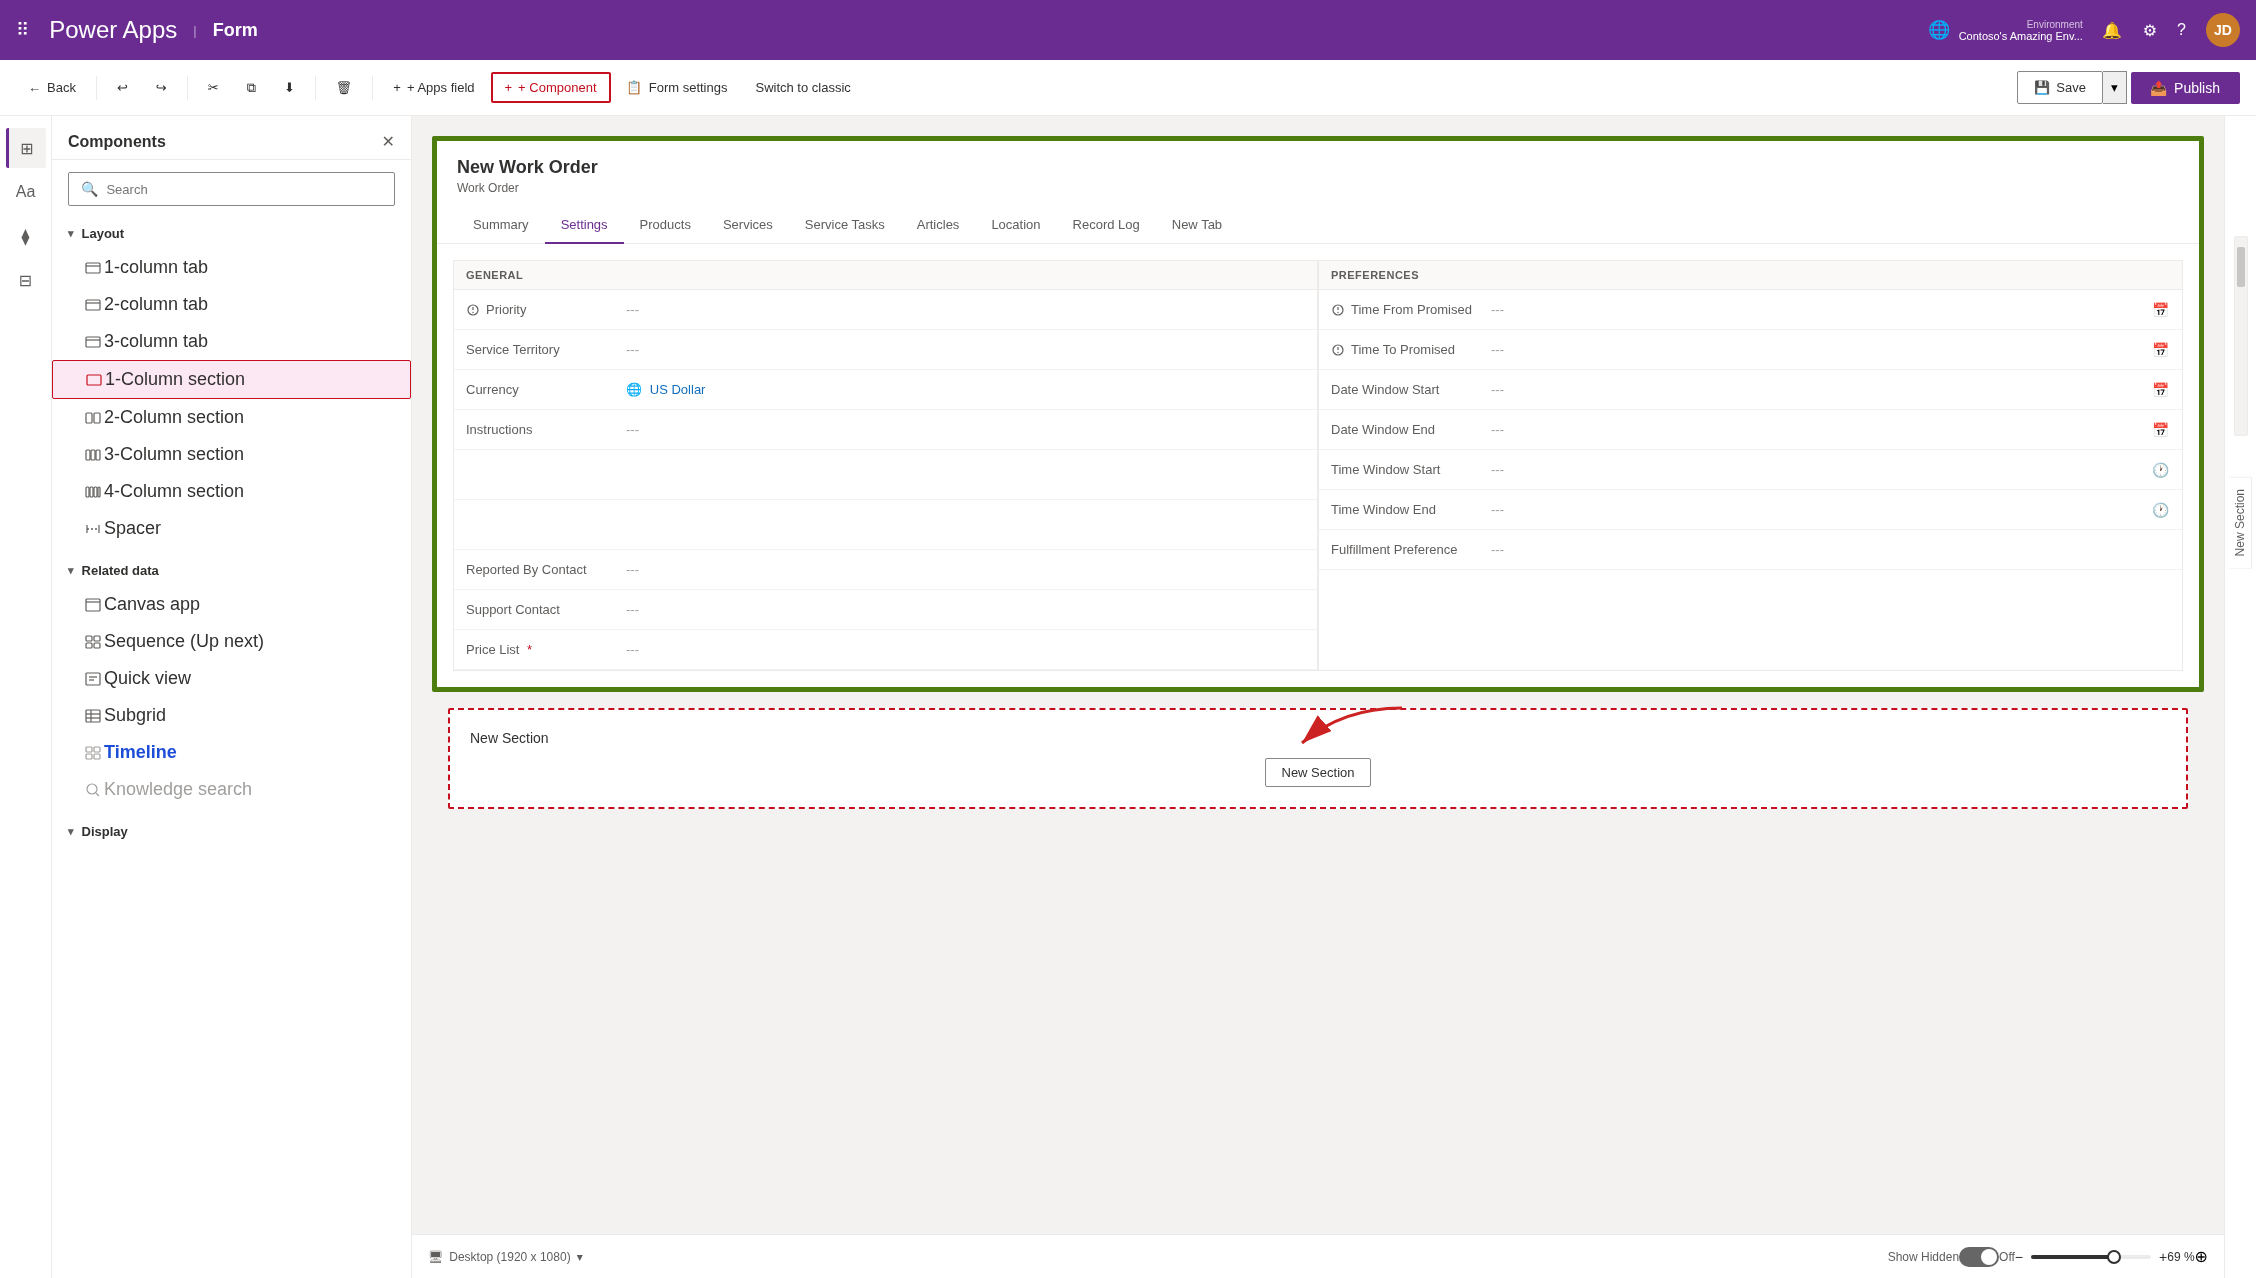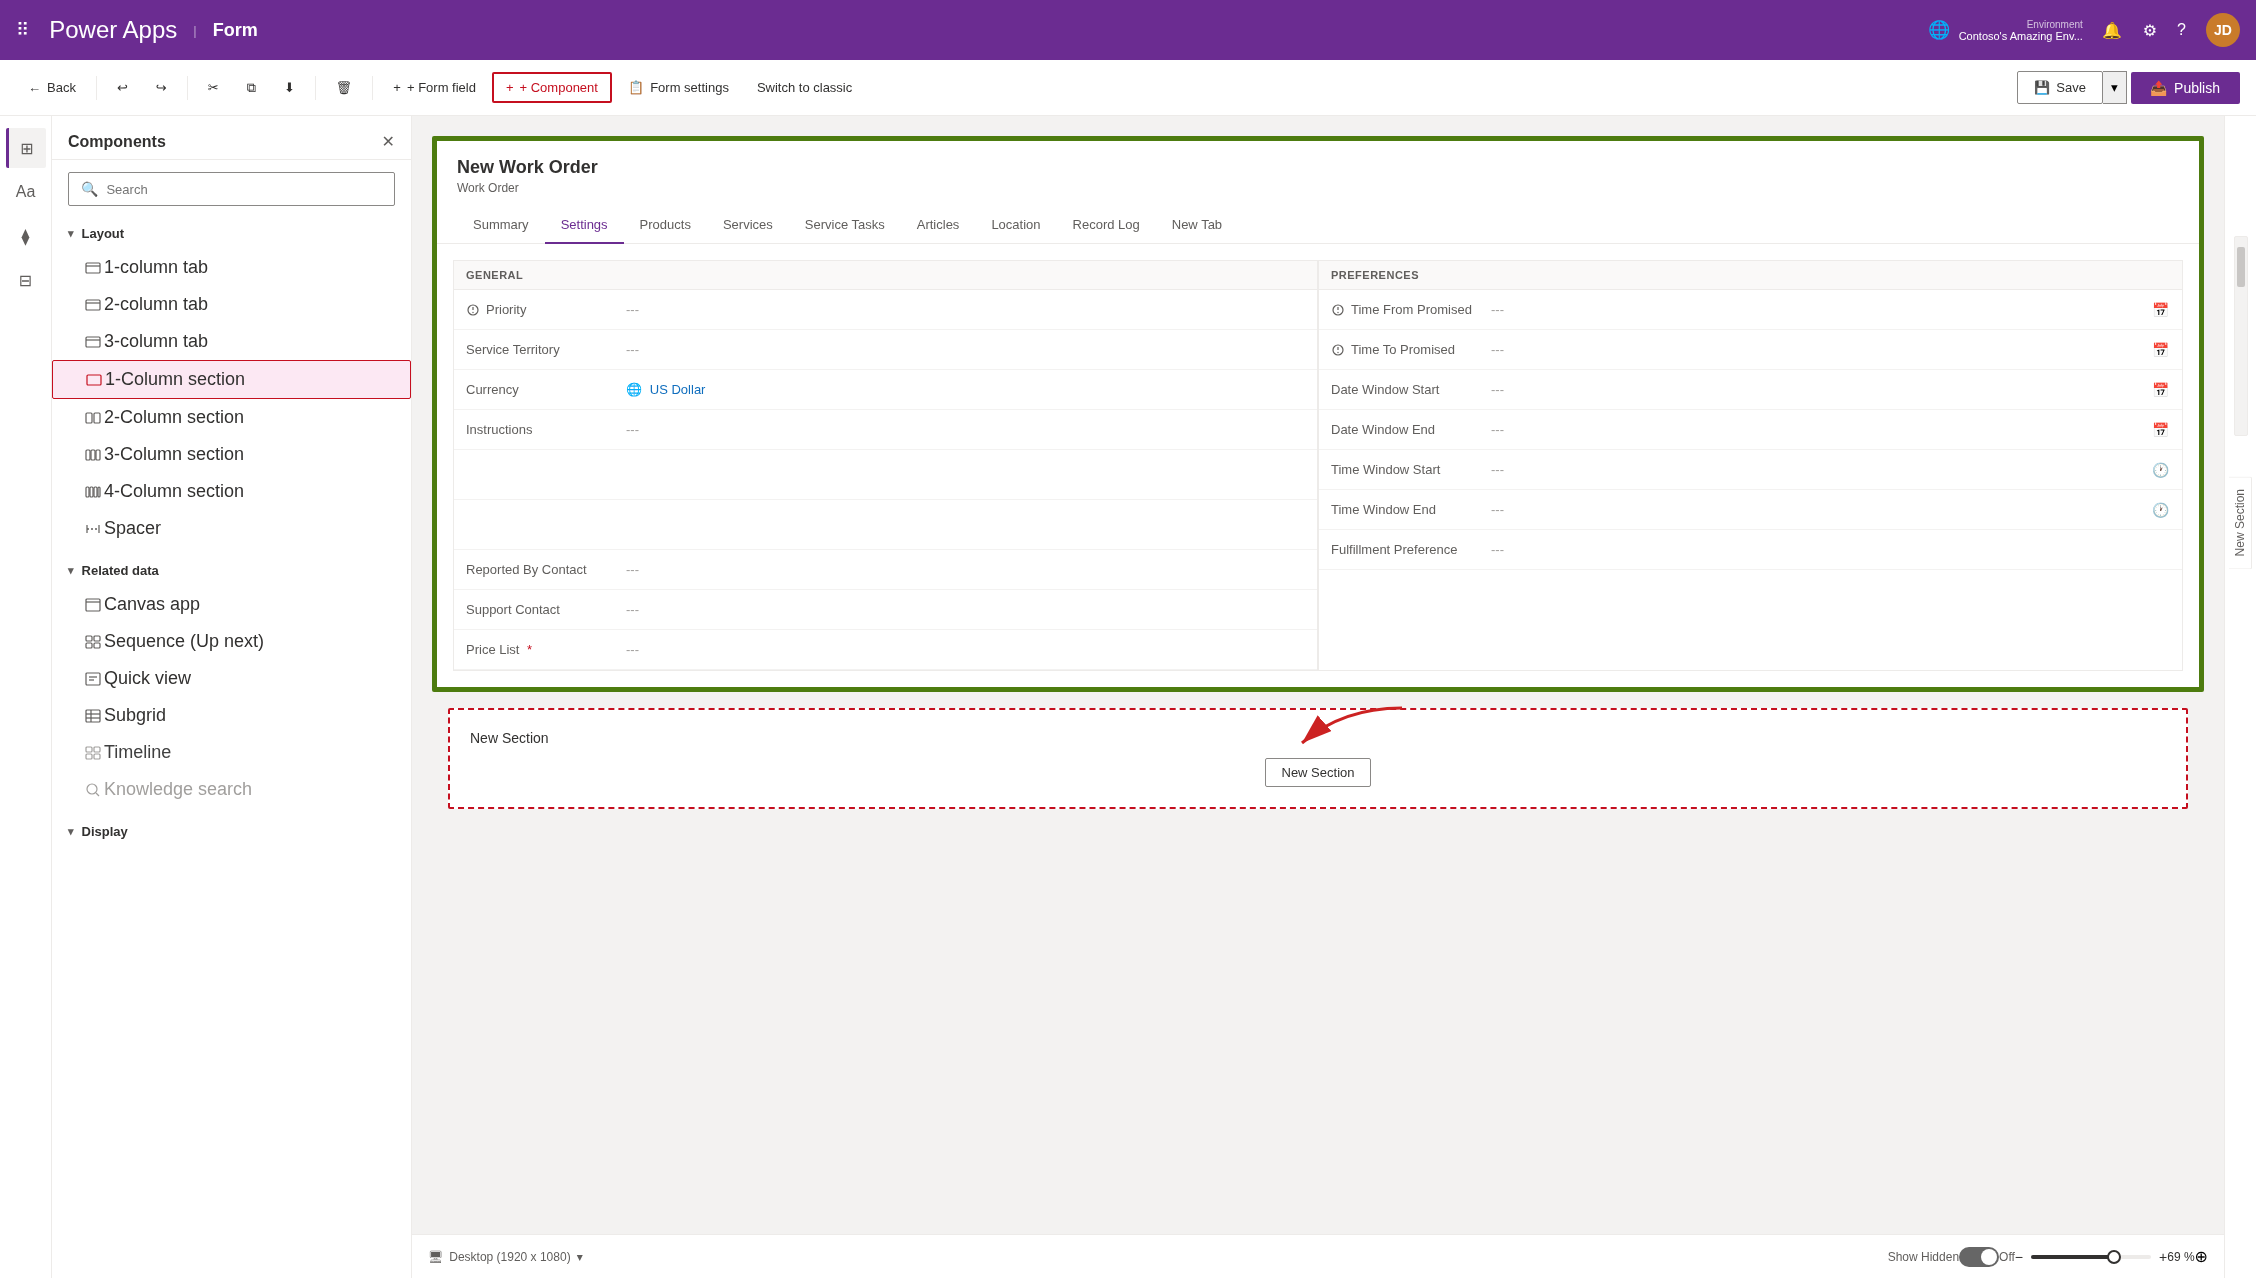--- a/index.html
+++ b/index.html
@@ -209,21 +209,21 @@
   <button class="toolbar-btn" title="Redo">↪</button>
   <div class="toolbar-divider"></div>
   <button class="toolbar-btn">✂</button>
   <button class="toolbar-btn">⧉</button>
   <button class="toolbar-btn">⬇</button>
   <div class="toolbar-divider"></div>
   <button class="toolbar-btn">🗑</button>
   <div class="toolbar-divider"></div>
   <button class="toolbar-btn">
     <span>+</span>
-    <span>+ Form field</span>
+    <span>+ Apps field</span>
   </button>
   <button class="toolbar-btn primary">
     <span>+</span>
     <span>+ Component</span>
   </button>
   <button class="toolbar-btn">
     <span>📋</span>
     <span>Form settings</span>
   </button>
   <button class="toolbar-btn">
@@ -394,21 +394,21 @@
         </div>
         <div class="sidebar-item disabled">
           <div class="sidebar-item-icon">
             <svg width="16" height="16" viewBox="0 0 16 16">
                 <rect x="1" y="2" width="6" height="5" rx="1" fill="none" stroke="#a19f9d" stroke-width="1.2"></rect>
                 <rect x="9" y="2" width="6" height="5" rx="1" fill="none" stroke="#a19f9d" stroke-width="1.2"></rect>
                 <rect x="1" y="9" width="6" height="5" rx="1" fill="none" stroke="#a19f9d" stroke-width="1.2"></rect>
                 <rect x="9" y="9" width="6" height="5" rx="1" fill="none" stroke="#a19f9d" stroke-width="1.2"></rect>
               </svg>
           </div>
-          <span style="color:#404040;">Timeline</span>
+          <span style="color:#1d4ed8;font-weight:bold;">Timeline</span>
         </div>
         <div class="sidebar-item disabled">
           <div class="sidebar-item-icon">
             <svg width="16" height="16" viewBox="0 0 16 16">
                 <circle cx="7" cy="7" r="5" fill="none" stroke="#a19f9d" stroke-width="1.2"></circle>
                 <line x1="11" y1="11" x2="14" y2="14" stroke="#a19f9d" stroke-width="1.2"></line>
               </svg>
           </div>
           <span style="color:#a19f9d;">Knowledge search</span>
         </div>

